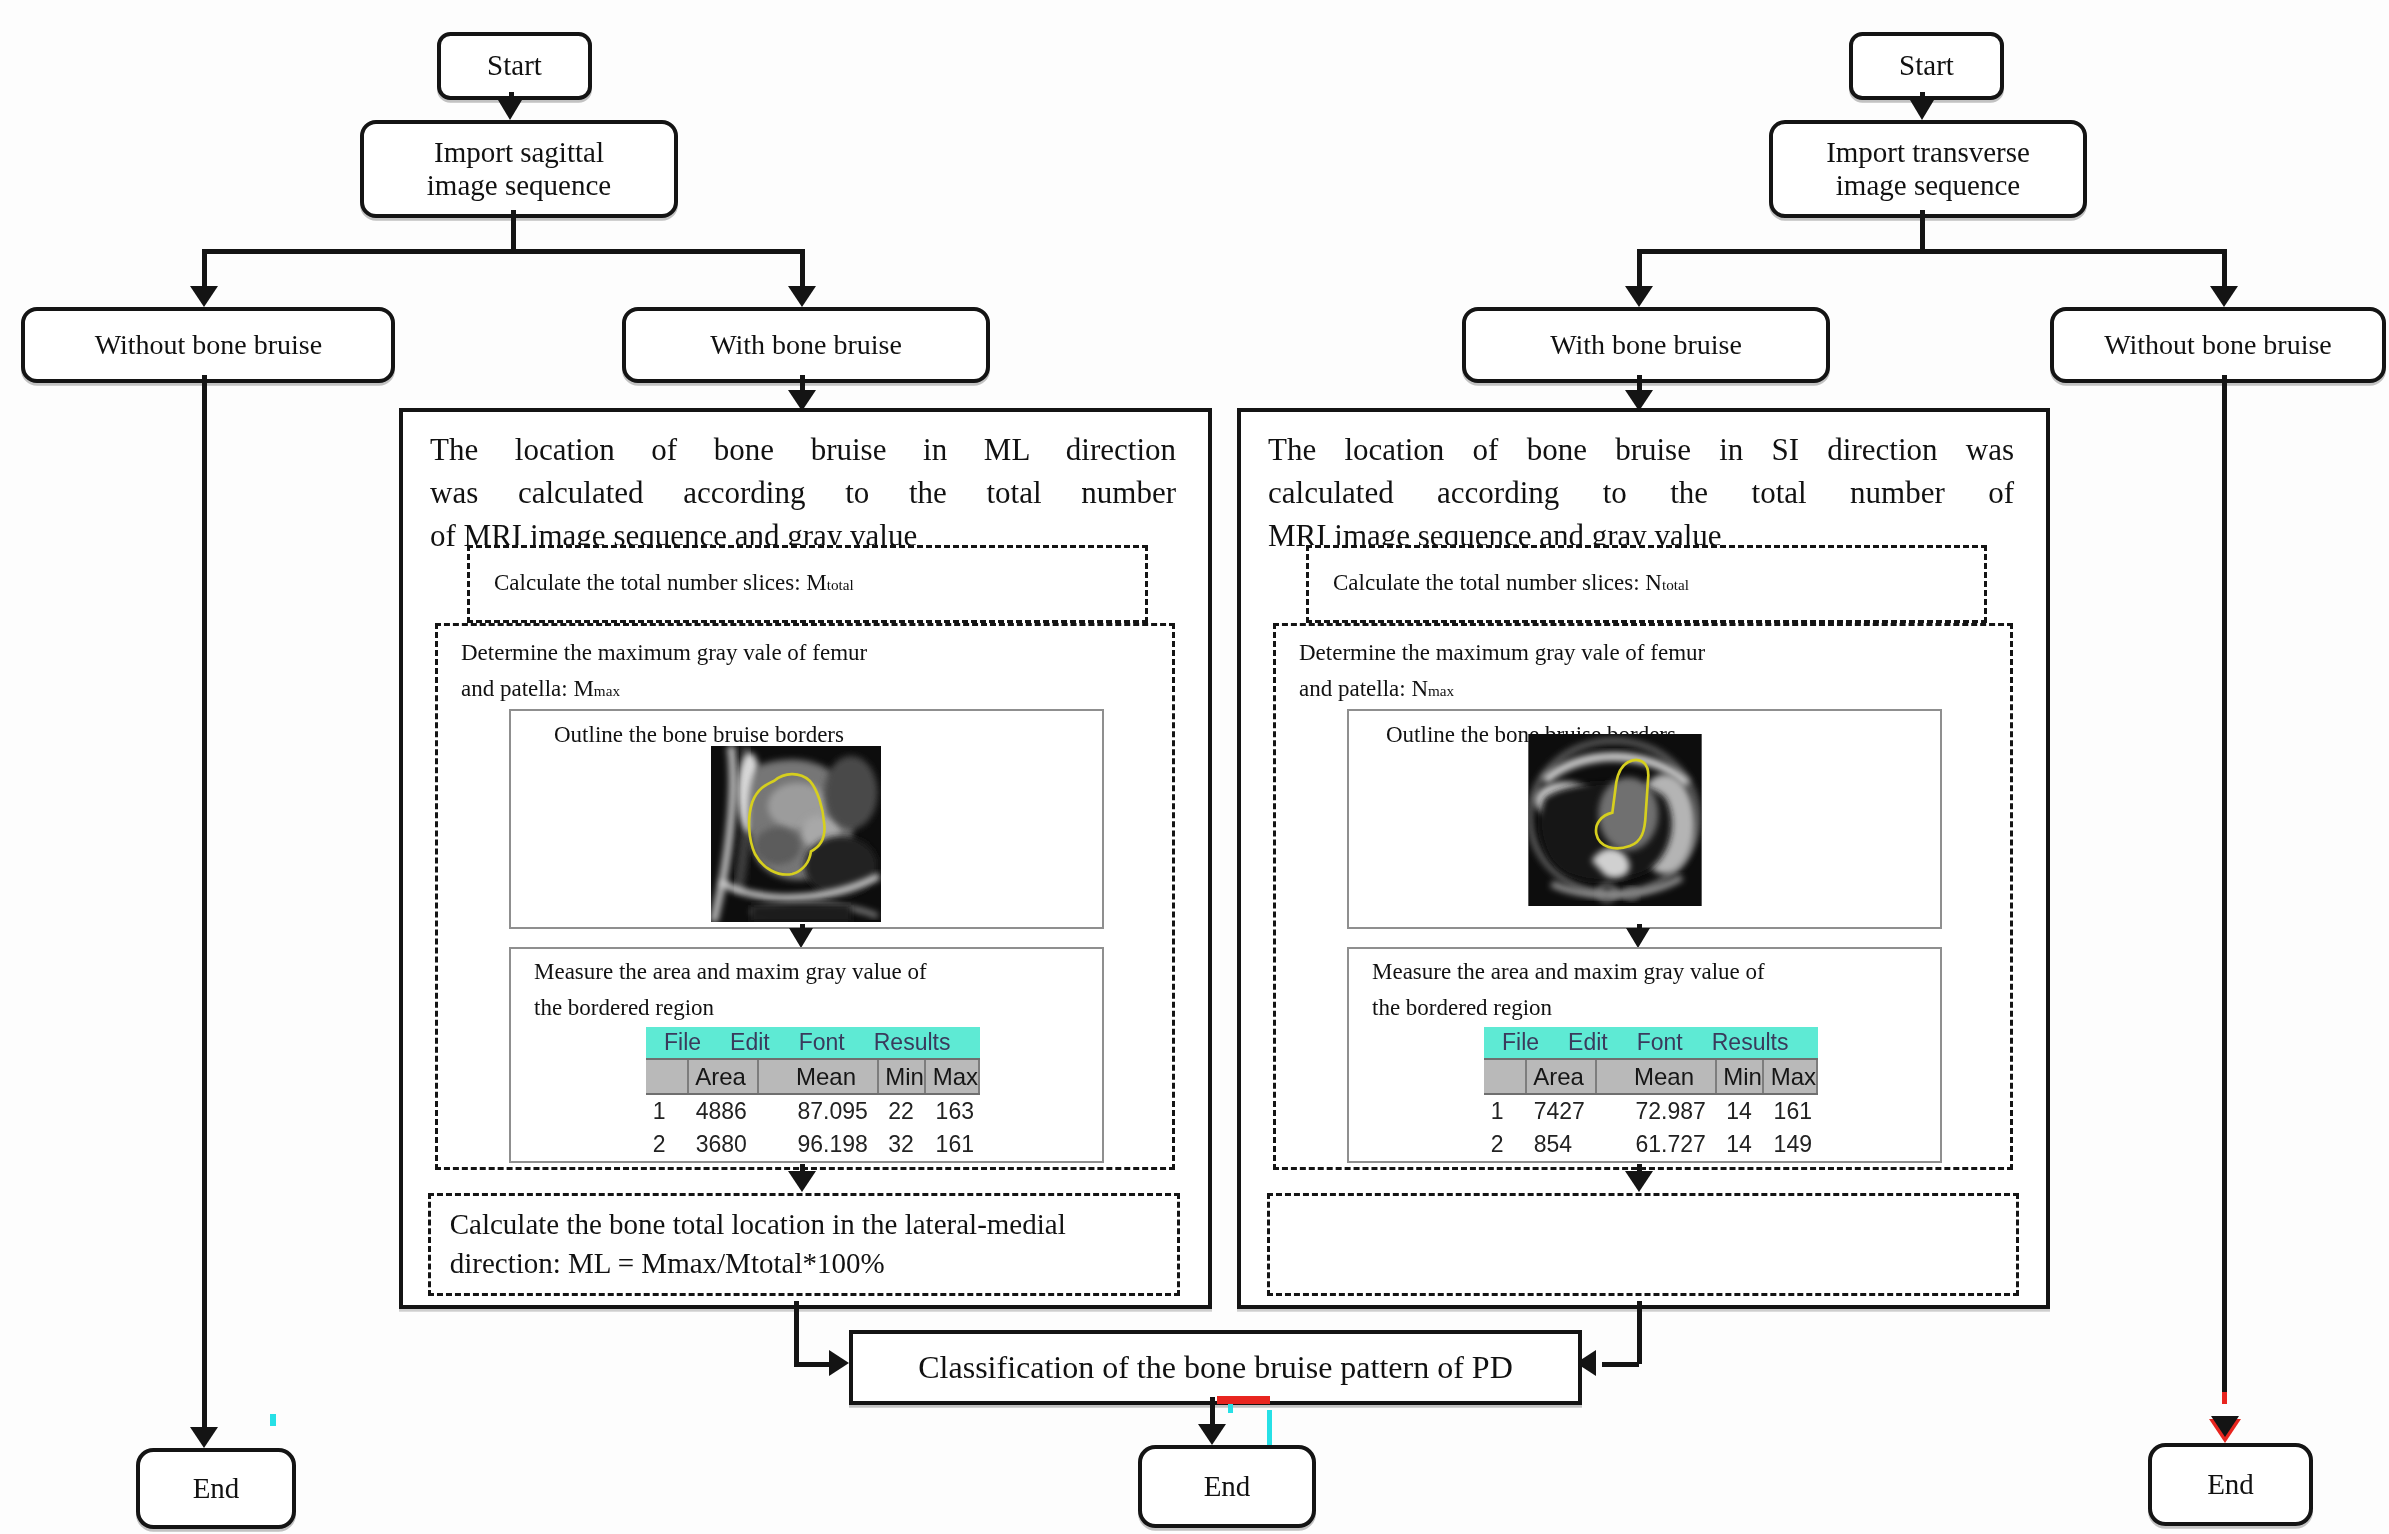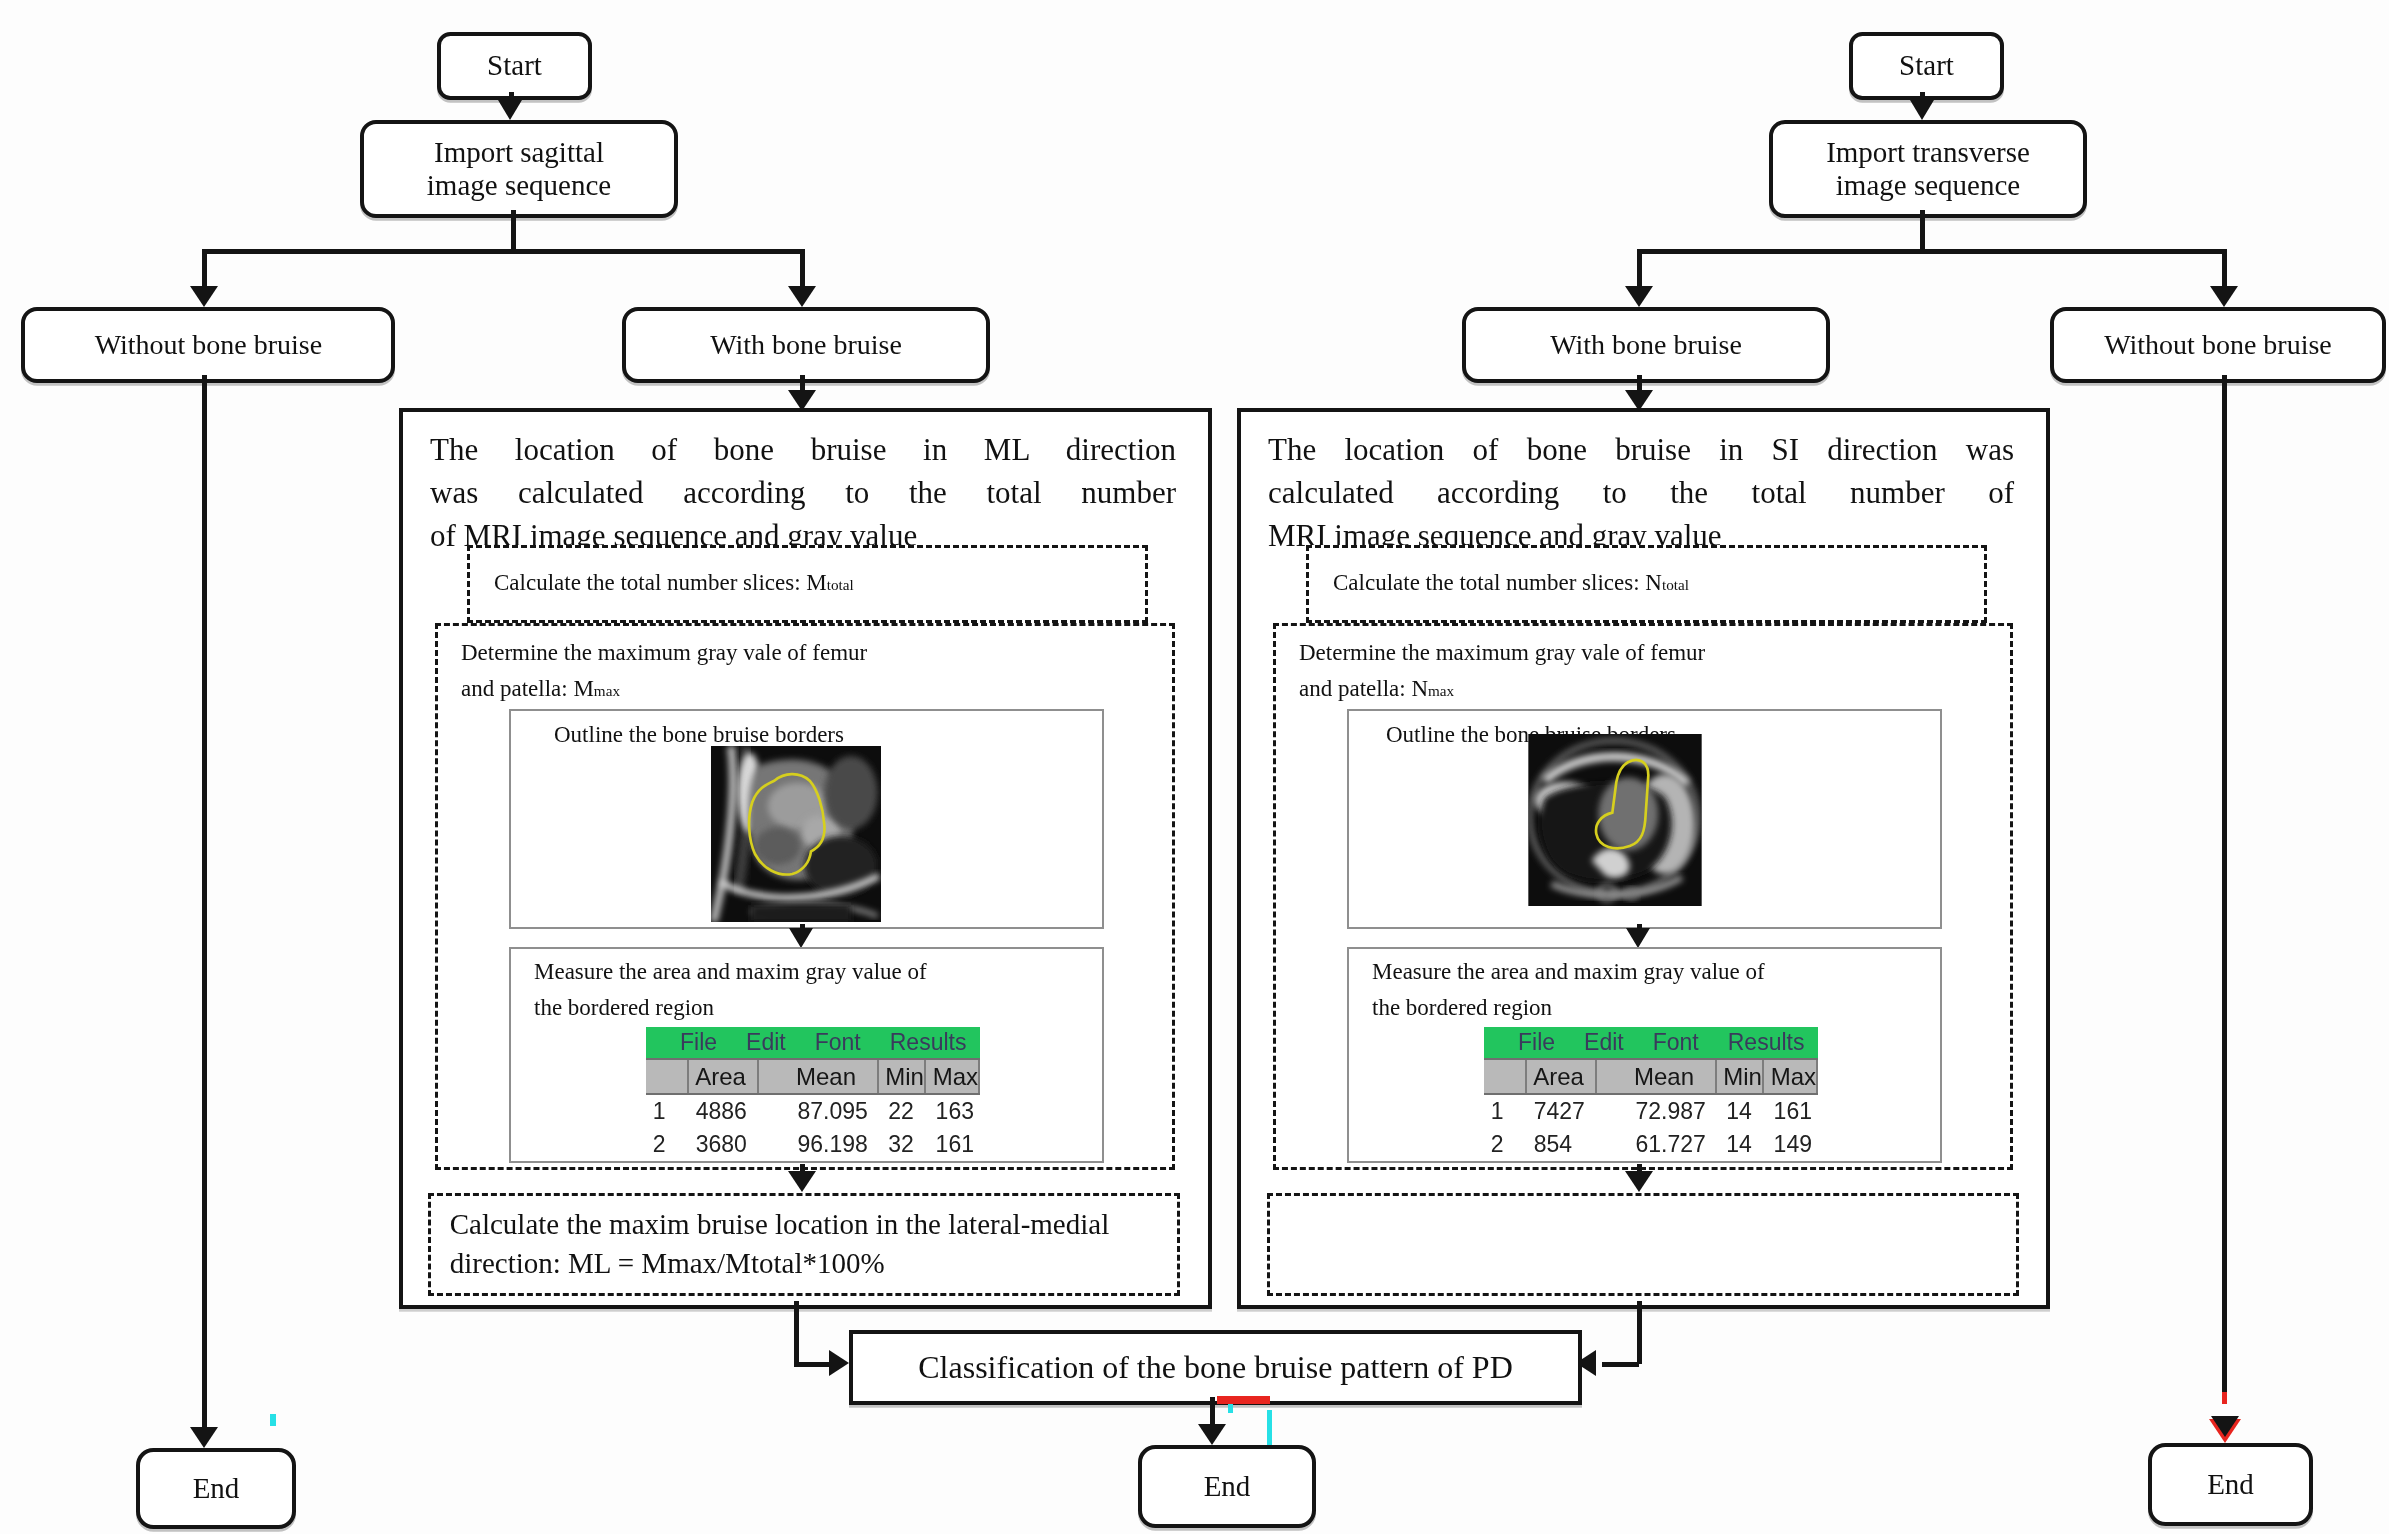--- a/index.html
+++ b/index.html
@@ -25,22 +25,22 @@
   .ah-down{position:absolute;width:0;height:0;border-left:14px solid transparent;
            border-right:14px solid transparent;border-top:21.4px solid #141414;}
   .ah-down.small{border-left-width:12.7px;border-right-width:12.7px;border-top-width:20px;}
   .ah-down.red{border-top-color:#e8251f;border-left-width:16px;border-right-width:16px;border-top-width:24px;}
   .ah-right{position:absolute;width:0;height:0;border-top:13.3px solid transparent;
             border-bottom:13.3px solid transparent;border-left:20px solid #141414;}
   .ah-left{position:absolute;width:0;height:0;border-top:13.3px solid transparent;
            border-bottom:13.3px solid transparent;border-right:20px solid #141414;}
   
   .ij{position:absolute;font-family:"Liberation Sans", sans-serif;width:334px;}
-  .ij-menu{background:#22c55e;height:31px;display:flex;align-items:center;gap:29px;
-           padding-left:34px;font-size:23px;color:#3a3a5c;}
+  .ij-menu{background:#5eead4;height:31px;display:flex;align-items:center;gap:29px;
+           padding-left:18px;font-size:23px;color:#3a3a5c;}
   .ij-head{display:flex;background:#b9b9b9;border-top:2.7px solid #6f6f6f;border-bottom:2.7px solid #6f6f6f;height:33px;
            font-size:24px;color:#161616;align-items:center;}
   .ij-head span{border-right:2px solid #7d7d7d;height:100%;display:flex;align-items:center;padding-left:6.7px;box-sizing:border-box;}
   .ij-row{display:flex;font-size:23px;color:#222;height:33px;align-items:center;background:#fff;}
   .ij-row span{padding-left:6.7px;box-sizing:border-box;}
   .c0{width:47px;}.c1{width:79px;}.c2{width:100px;margin-left:30px;}.c3{width:52px;}.c4{width:56px;}
   .artifact{position:absolute;}
 </style>
 </head>
 <body>
@@ -162,21 +162,21 @@
       <span class="c3">32</span>
       <span class="c4">161</span>
     </div>
   </div>
 
   <div class="ln" style="left:800px;top:1164px;width:4.7px;height:10.7px;"></div>
   <div class="ah-down" style="left:788px;top:1171px;"></div>
 
   <div class="dashed" style="left:428px;top:1193px;width:746px;height:97px;">
     <div class="lbl" style="position:relative;left:18.7px;top:9.3px;width:707px;font-size:29px;line-height:39px;">
-      <div>Calculate the maxim bruise location in the lateral-medial</div>
+      <div>Calculate the bone total location in the lateral-medial</div>
       <div>direction: ML = Mmax/Mtotal*100%</div>
     </div>
   </div>
 
   <div class="ln" style="left:794px;top:1301px;width:4.7px;height:63px;"></div>
   <div class="ln" style="left:794px;top:1362px;width:37px;height:4.7px;"></div>
   <div class="ah-right" style="left:829px;top:1350px;"></div>
 
   <div class="rbox" style="left:1849px;top:32px;width:147px;height:60px;border-radius:13.3px;">
     <span>Start</span>

